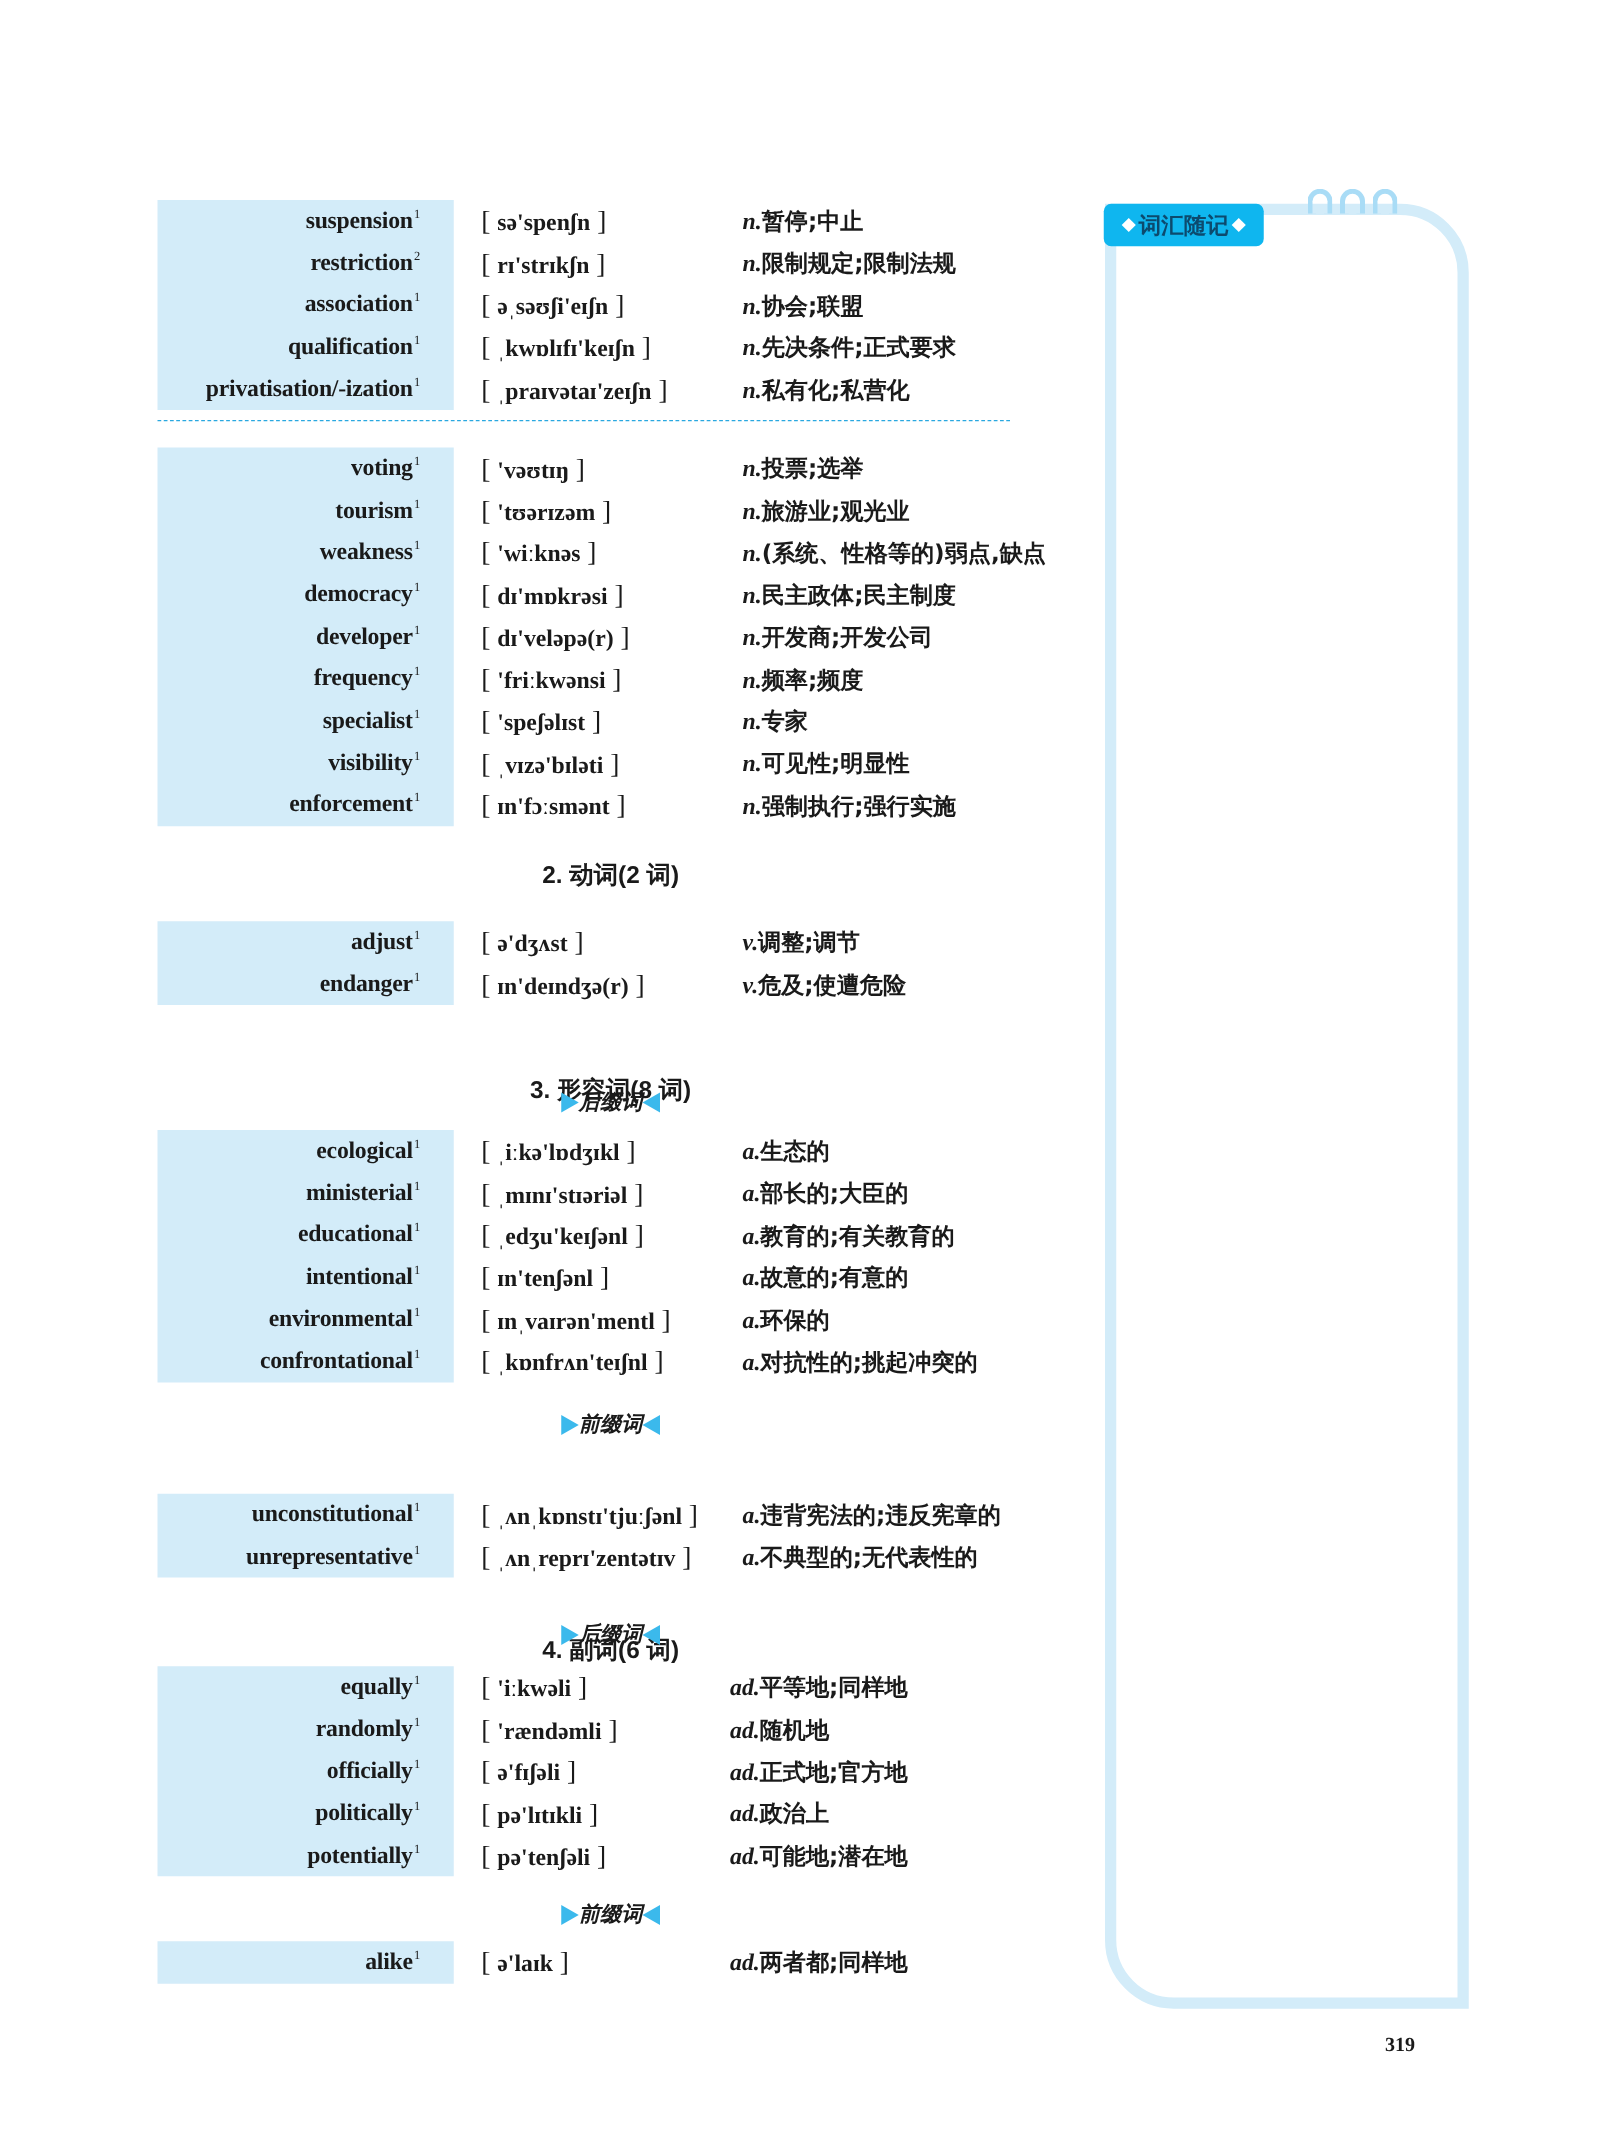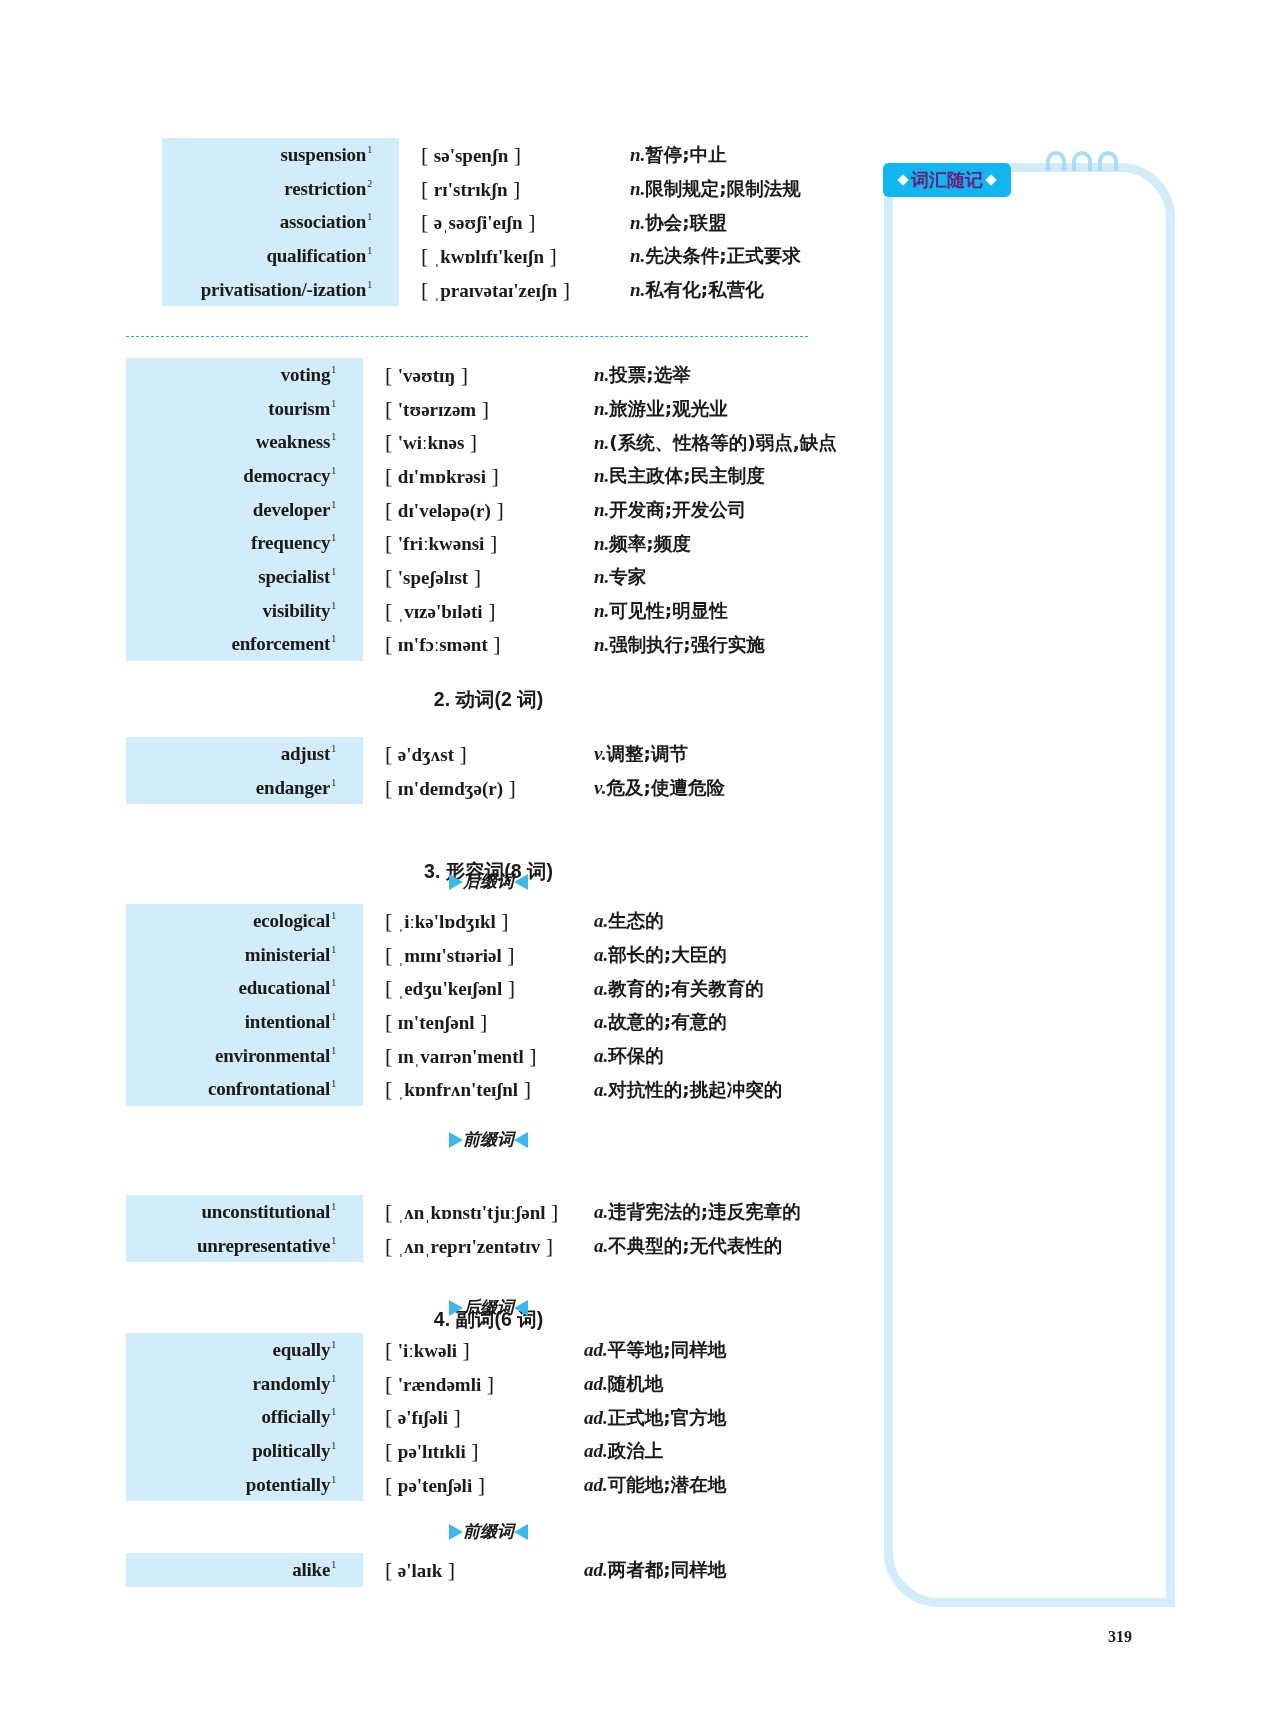--- a/index.html
+++ b/index.html
@@ -20,29 +20,29 @@
   .sep { position: absolute; left: 126px; top: 336px; width: 682px; border-top: 1.5px dashed #29a8e0; }
 
   .heading { position: absolute; left: 126px; width: 725px; text-align: center; font-family: "Liberation Sans", sans-serif; font-weight: bold; font-size: 19.5px; }
   .sub { position: absolute; left: 126px; width: 725px; text-align: left; font-family: "DejaVu Sans", sans-serif; font-weight: bold; font-size: 17px; font-style: italic; display: flex; justify-content: center; align-items: center; gap: 0; }
   .tri-r { width: 0; height: 0; border-top: 8px solid transparent; border-bottom: 8px solid transparent; border-left: 14px solid #3bb9ec; display: inline-block; }
   .tri-l { width: 0; height: 0; border-top: 8px solid transparent; border-bottom: 8px solid transparent; border-right: 14px solid #3bb9ec; display: inline-block; }
 
   .notes { position: absolute; left: 884px; top: 163px; width: 291px; height: 1444px; border: 9px solid #d3ecf9; border-radius: 0 55px 0 55px; border-left-width: 9px; }
   .rings { position: absolute; left: 1046px; top: 151px; display: flex; gap: 6px; }
   .ring { width: 20px; height: 20px; border: 4.5px solid #a9dcf6; border-bottom: none; border-radius: 10px 10px 0 0; }
-  .notes-tag { position: absolute; left: 883px; top: 163px; width: 128px; height: 34px; background: #0fb6ef; border-radius: 6px; color: #701a75; font-family: "DejaVu Sans", sans-serif; font-weight: bold; font-size: 18px; display: flex; align-items: center; justify-content: center; gap: 4px; }
+  .notes-tag { position: absolute; left: 883px; top: 163px; width: 128px; height: 34px; background: #0fb6ef; border-radius: 6px; color: #0c4a6e; font-family: "DejaVu Sans", sans-serif; font-weight: bold; font-size: 18px; display: flex; align-items: center; justify-content: center; gap: 4px; }
   .diamond { width: 8px; height: 8px; background: #fff; transform: rotate(45deg); display: inline-block; }
 
   .page-num { position: absolute; left: 1108px; top: 1628px; font-family: "Liberation Serif", serif; font-weight: bold; font-size: 16px; }
 </style>
 </head>
 <body>
 
-<div class="block" style="top:138px;margin-left:36px;">
+<div class="block" style="top:160px;">
   <div class="bg"></div>
   <div class="row">
       <span class="word"><span>suspension</span><sup>1</sup></span>
       <span class="phon"><span class="br">[ </span><span>sə'spenʃn</span><span class="br"> ]</span></span>
       <span class="meaning"><span class="pos">n.</span><span>暂停;中止</span></span>
     </div>
   <div class="row">
       <span class="word"><span>restriction</span><sup>2</sup></span>
       <span class="phon"><span class="br">[ </span><span>rɪ'strɪkʃn</span><span class="br"> ]</span></span>
       <span class="meaning"><span class="pos">n.</span><span>限制规定;限制法规</span></span>

